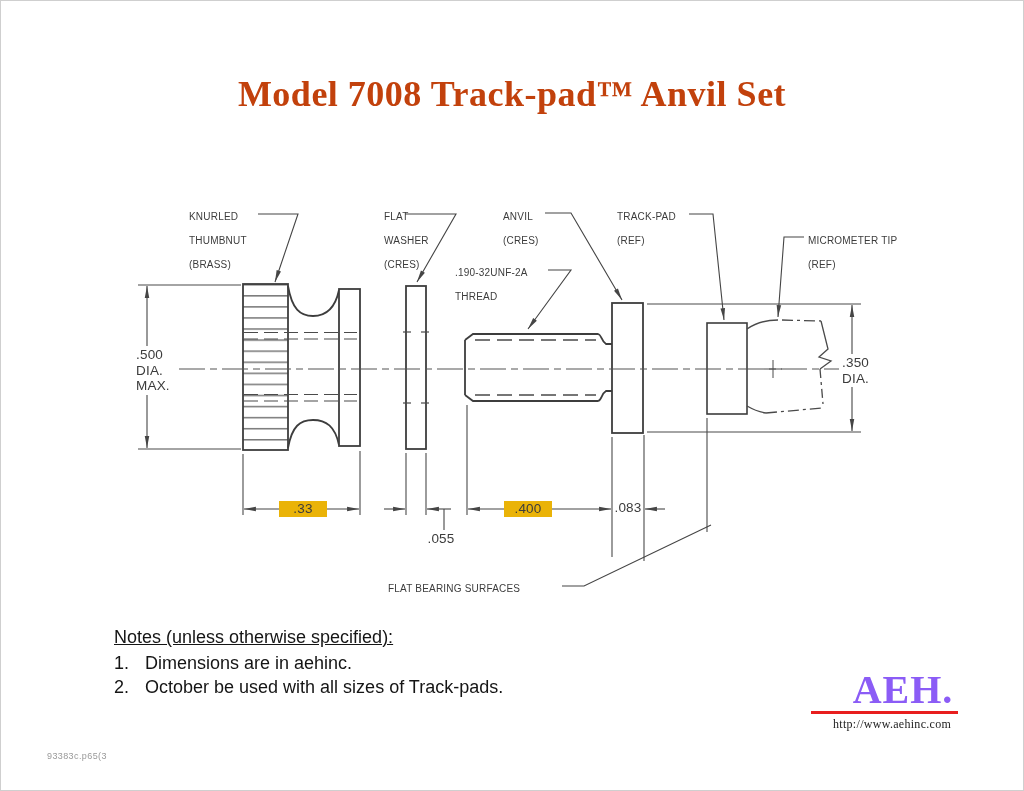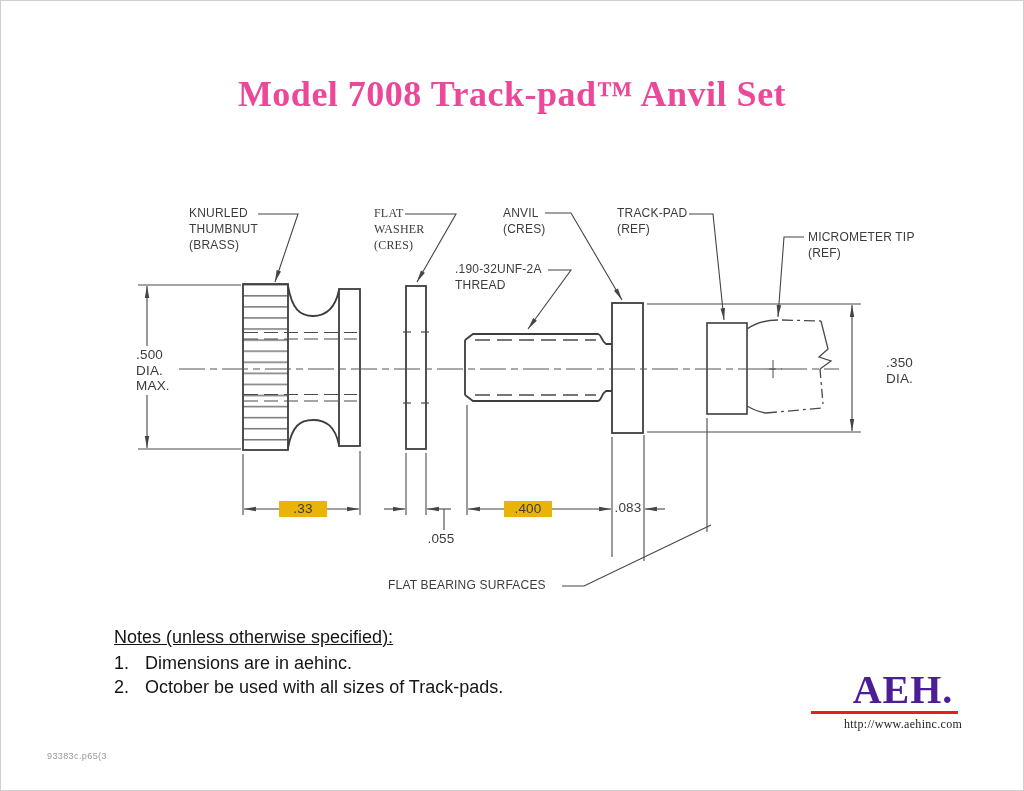--- a/index.html
+++ b/index.html
@@ -8,71 +8,71 @@
     font-family:"Liberation Sans",sans-serif;
     border:1px solid #cfcfcf;box-sizing:border-box;overflow:hidden;
   }
   .title{
     position:absolute;left:0;right:0;top:72px;text-align:center;
     font-family:"Liberation Serif",serif;font-weight:bold;font-size:36px;
     letter-spacing:0.5px;
   }
   svg.linework{position:absolute;left:0;top:0;}
   .lbl{
-    position:absolute;font-size:12px;line-height:16px;color:#3c3c3c;
+    position:absolute;font-size:10px;line-height:24px;color:#3c3c3c;
     white-space:pre-line;letter-spacing:0.2px;
   }
   .dim{
     position:absolute;font-size:13.5px;line-height:14px;color:#3c3c3c;
     text-align:center;letter-spacing:0.2px;
   }
   .dim.mask{background:#eab308;padding:1px 2px;}
   .dia{
     position:absolute;font-size:13.5px;line-height:15.5px;color:#3c3c3c;
     white-space:pre-line;background:#fff;padding:1px 3px;letter-spacing:0.2px;
   }
   #lbl-knurled{left:188px;top:204px;}
-  #lbl-washer{left:373px;top:204px;font-family:Liberation Serif, serif;}
+  #lbl-washer{left:383px;top:204px;}
   #lbl-anvil{left:502px;top:204px;}
   #lbl-trackpad{left:616px;top:204px;}
   #lbl-micrometer{left:807px;top:228px;}
   #lbl-thread{left:454px;top:260px;}
   #lbl-flatbearing{left:387px;top:576px;white-space:nowrap;}
   #dim-dia-left{left:132px;top:345px;}
-  #dim-dia-right{left:838px;top:353px;margin-left:44px;}
+  #dim-dia-right{left:838px;top:353px;}
   #dim-33{left:278px;top:500px;width:44px;}
   #dim-400{left:503px;top:500px;width:44px;}
   #dim-083{left:610px;top:500px;width:34px;}
   #dim-055{left:418px;top:531px;width:44px;}
   .notes{position:absolute;left:113px;top:626px;font-size:18px;color:#151515;}
   .notes .heading{text-decoration:underline;margin-bottom:5px;}
   .notes .item{margin-top:3px;}
   .notes .num{display:inline-block;width:26px;}
   #logo-aeh{
     position:absolute;left:845px;top:665px;width:114px;text-align:center;
     font-family:"Liberation Serif",serif;font-weight:bold;font-size:40px;
-    color:#4c1d95;letter-spacing:1px;
+    color:#8b5cf6;letter-spacing:1px;
   }
   #logo-rule{position:absolute;left:810px;top:710px;width:147px;height:3px;}
   #logo-url{
-    position:absolute;left:832px;top:716px;width:140px;text-align:center;
+    position:absolute;left:832px;top:716px;width:140px;text-align:left;
     font-family:"Liberation Serif",serif;font-size:12px;color:#222;
     letter-spacing:0.3px;
   }
   #doc-number{
     position:absolute;left:46px;top:750px;font-size:9px;color:#999;
     letter-spacing:0.4px;
   }
 </style>
 </head>
 <body>
 
 <div class="page">
 
-  <div class="title" style="color:#ec4899;">Model 7008 Track-pad™ Anvil Set</div>
+  <div class="title" style="color:#c2410c;">Model 7008 Track-pad™ Anvil Set</div>
 
   <svg class="linework" width="1024" height="791" viewBox="0 0 1024 791">
     <defs>
       <marker id="arr" viewBox="0 0 12 6" refX="11.5" refY="3" markerWidth="13" markerHeight="6.5" orient="auto-start-reverse" markerUnits="userSpaceOnUse">
         <path d="M0.5,0.9 L11.5,3 L0.5,5.1 Z" fill="#454545"></path>
       </marker>
       <pattern id="knurl" x="0" y="283" width="6" height="11.07" patternUnits="userSpaceOnUse">
         <rect width="6" height="11.07" fill="#ffffff"></rect>
         <line x1="0" y1="0.8" x2="6" y2="0.8" stroke="#454545" stroke-width="1.1"></line>
       </pattern>

